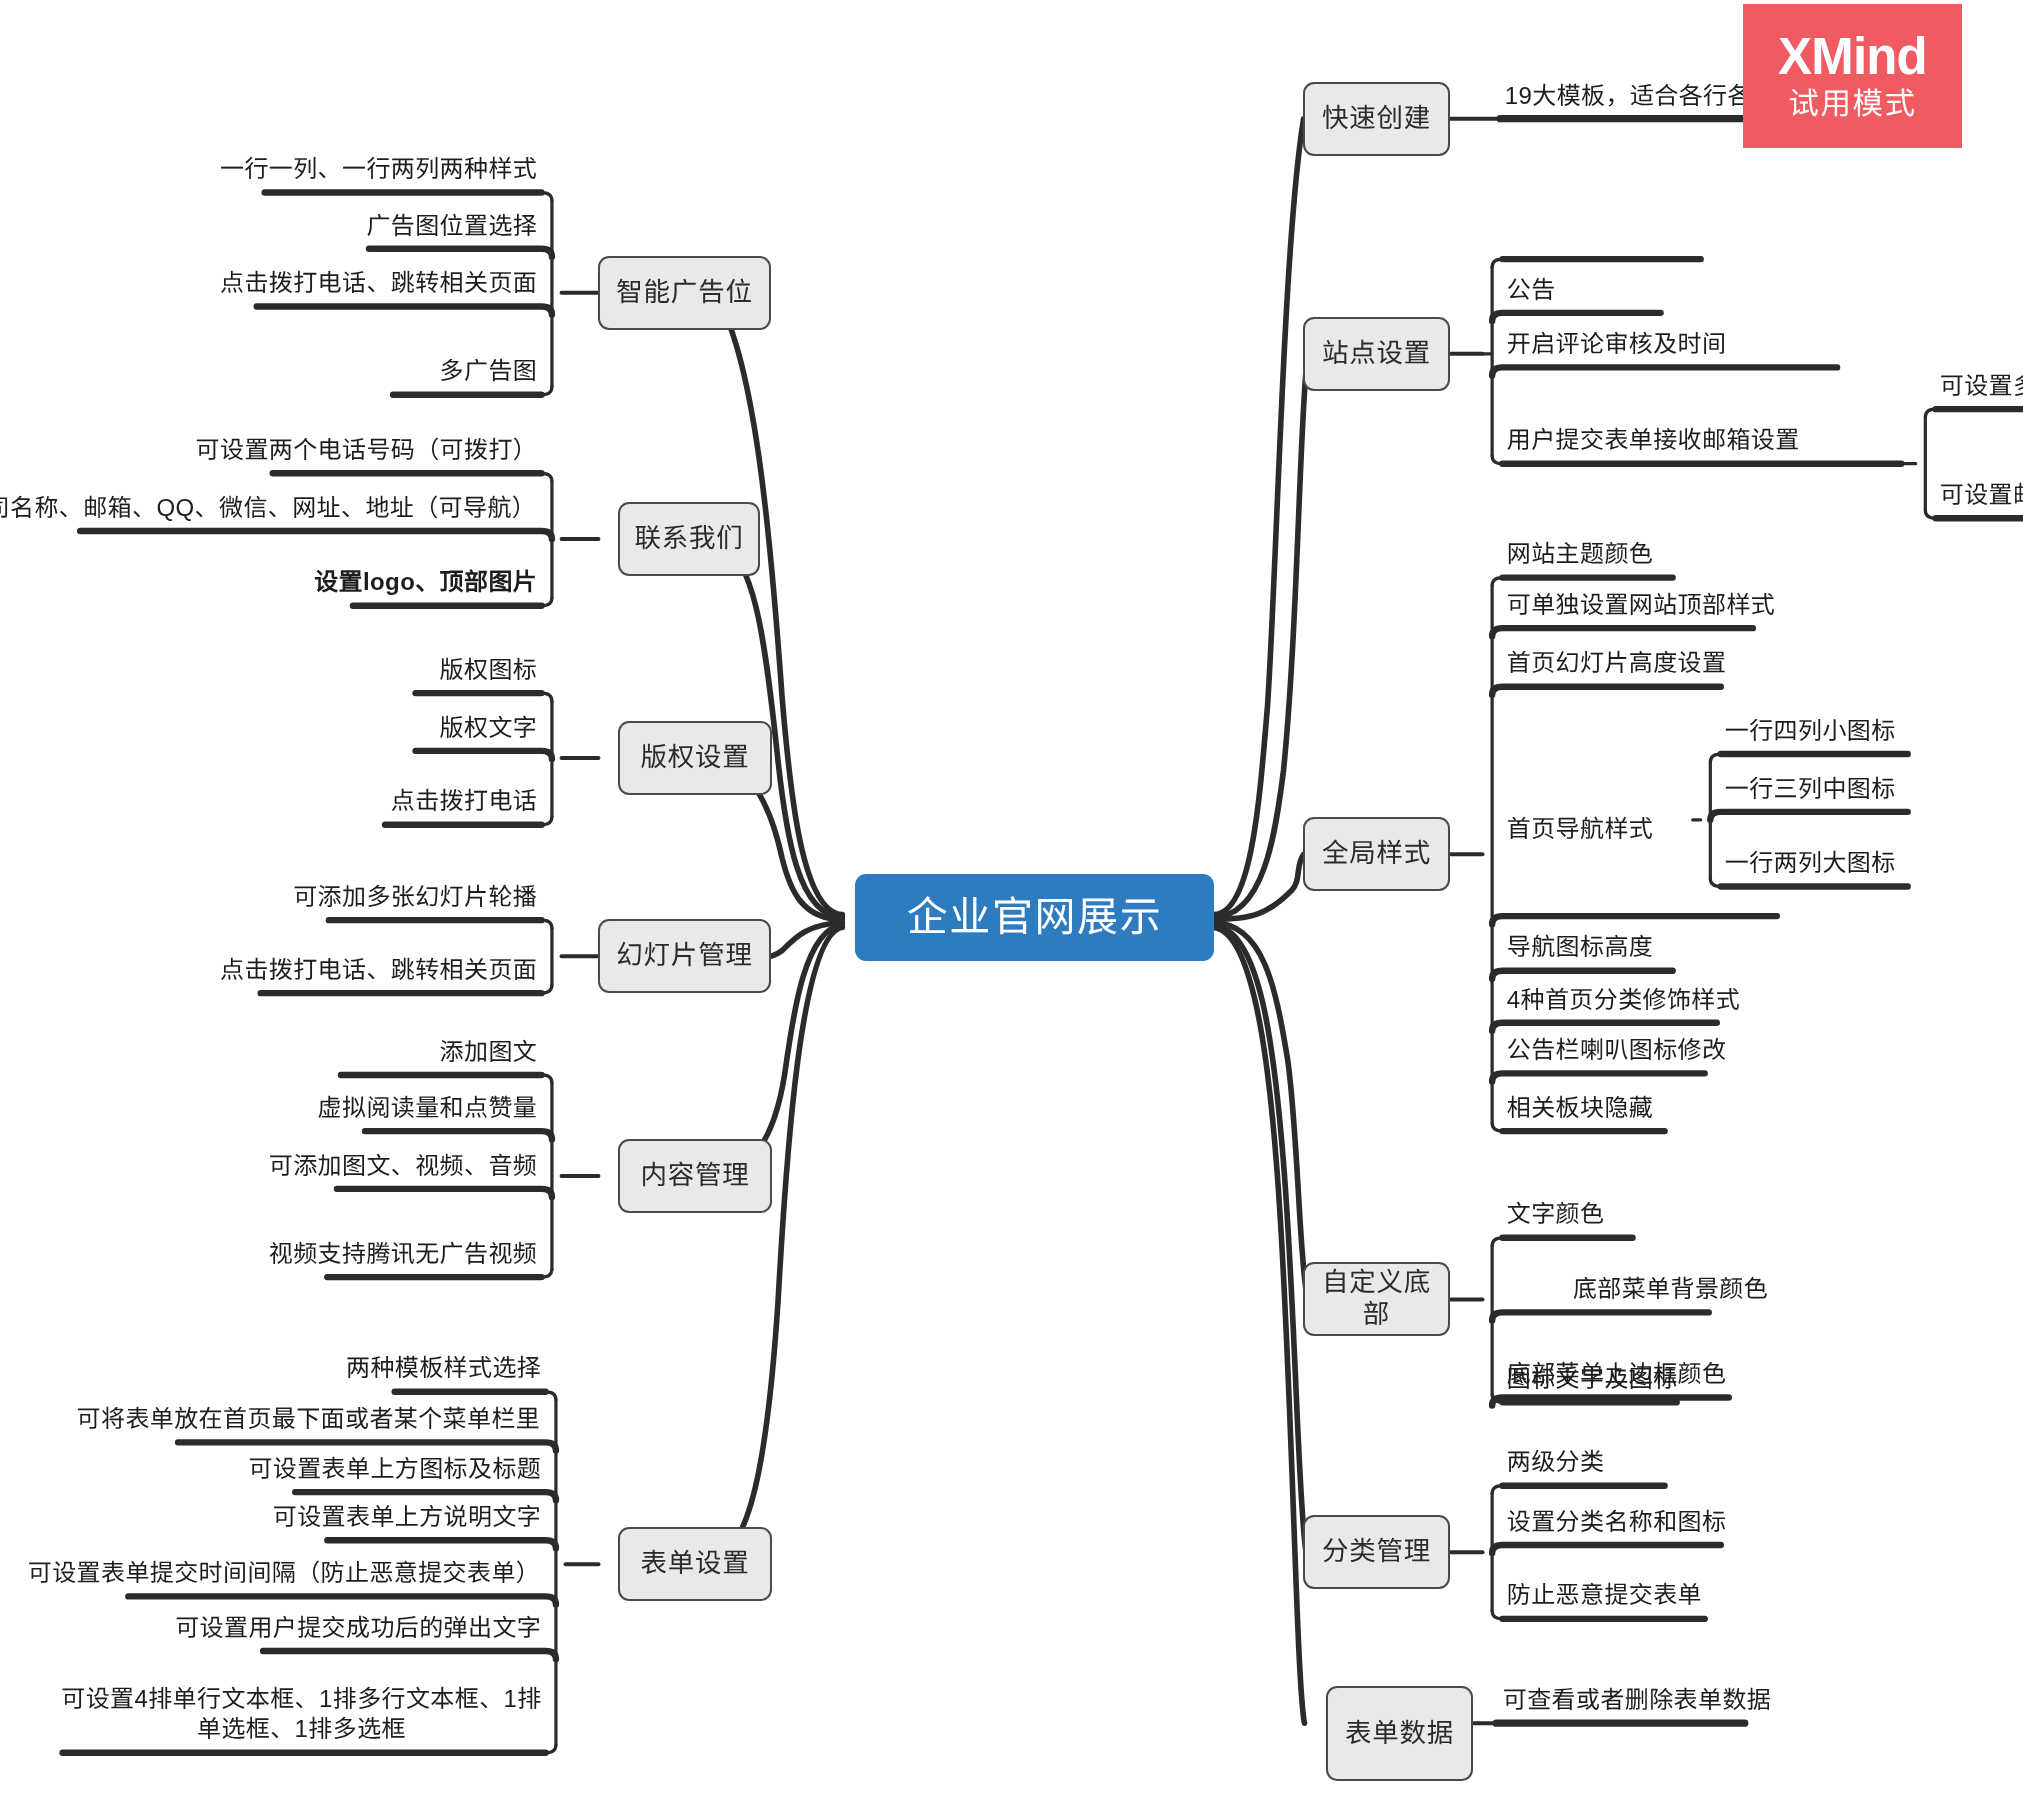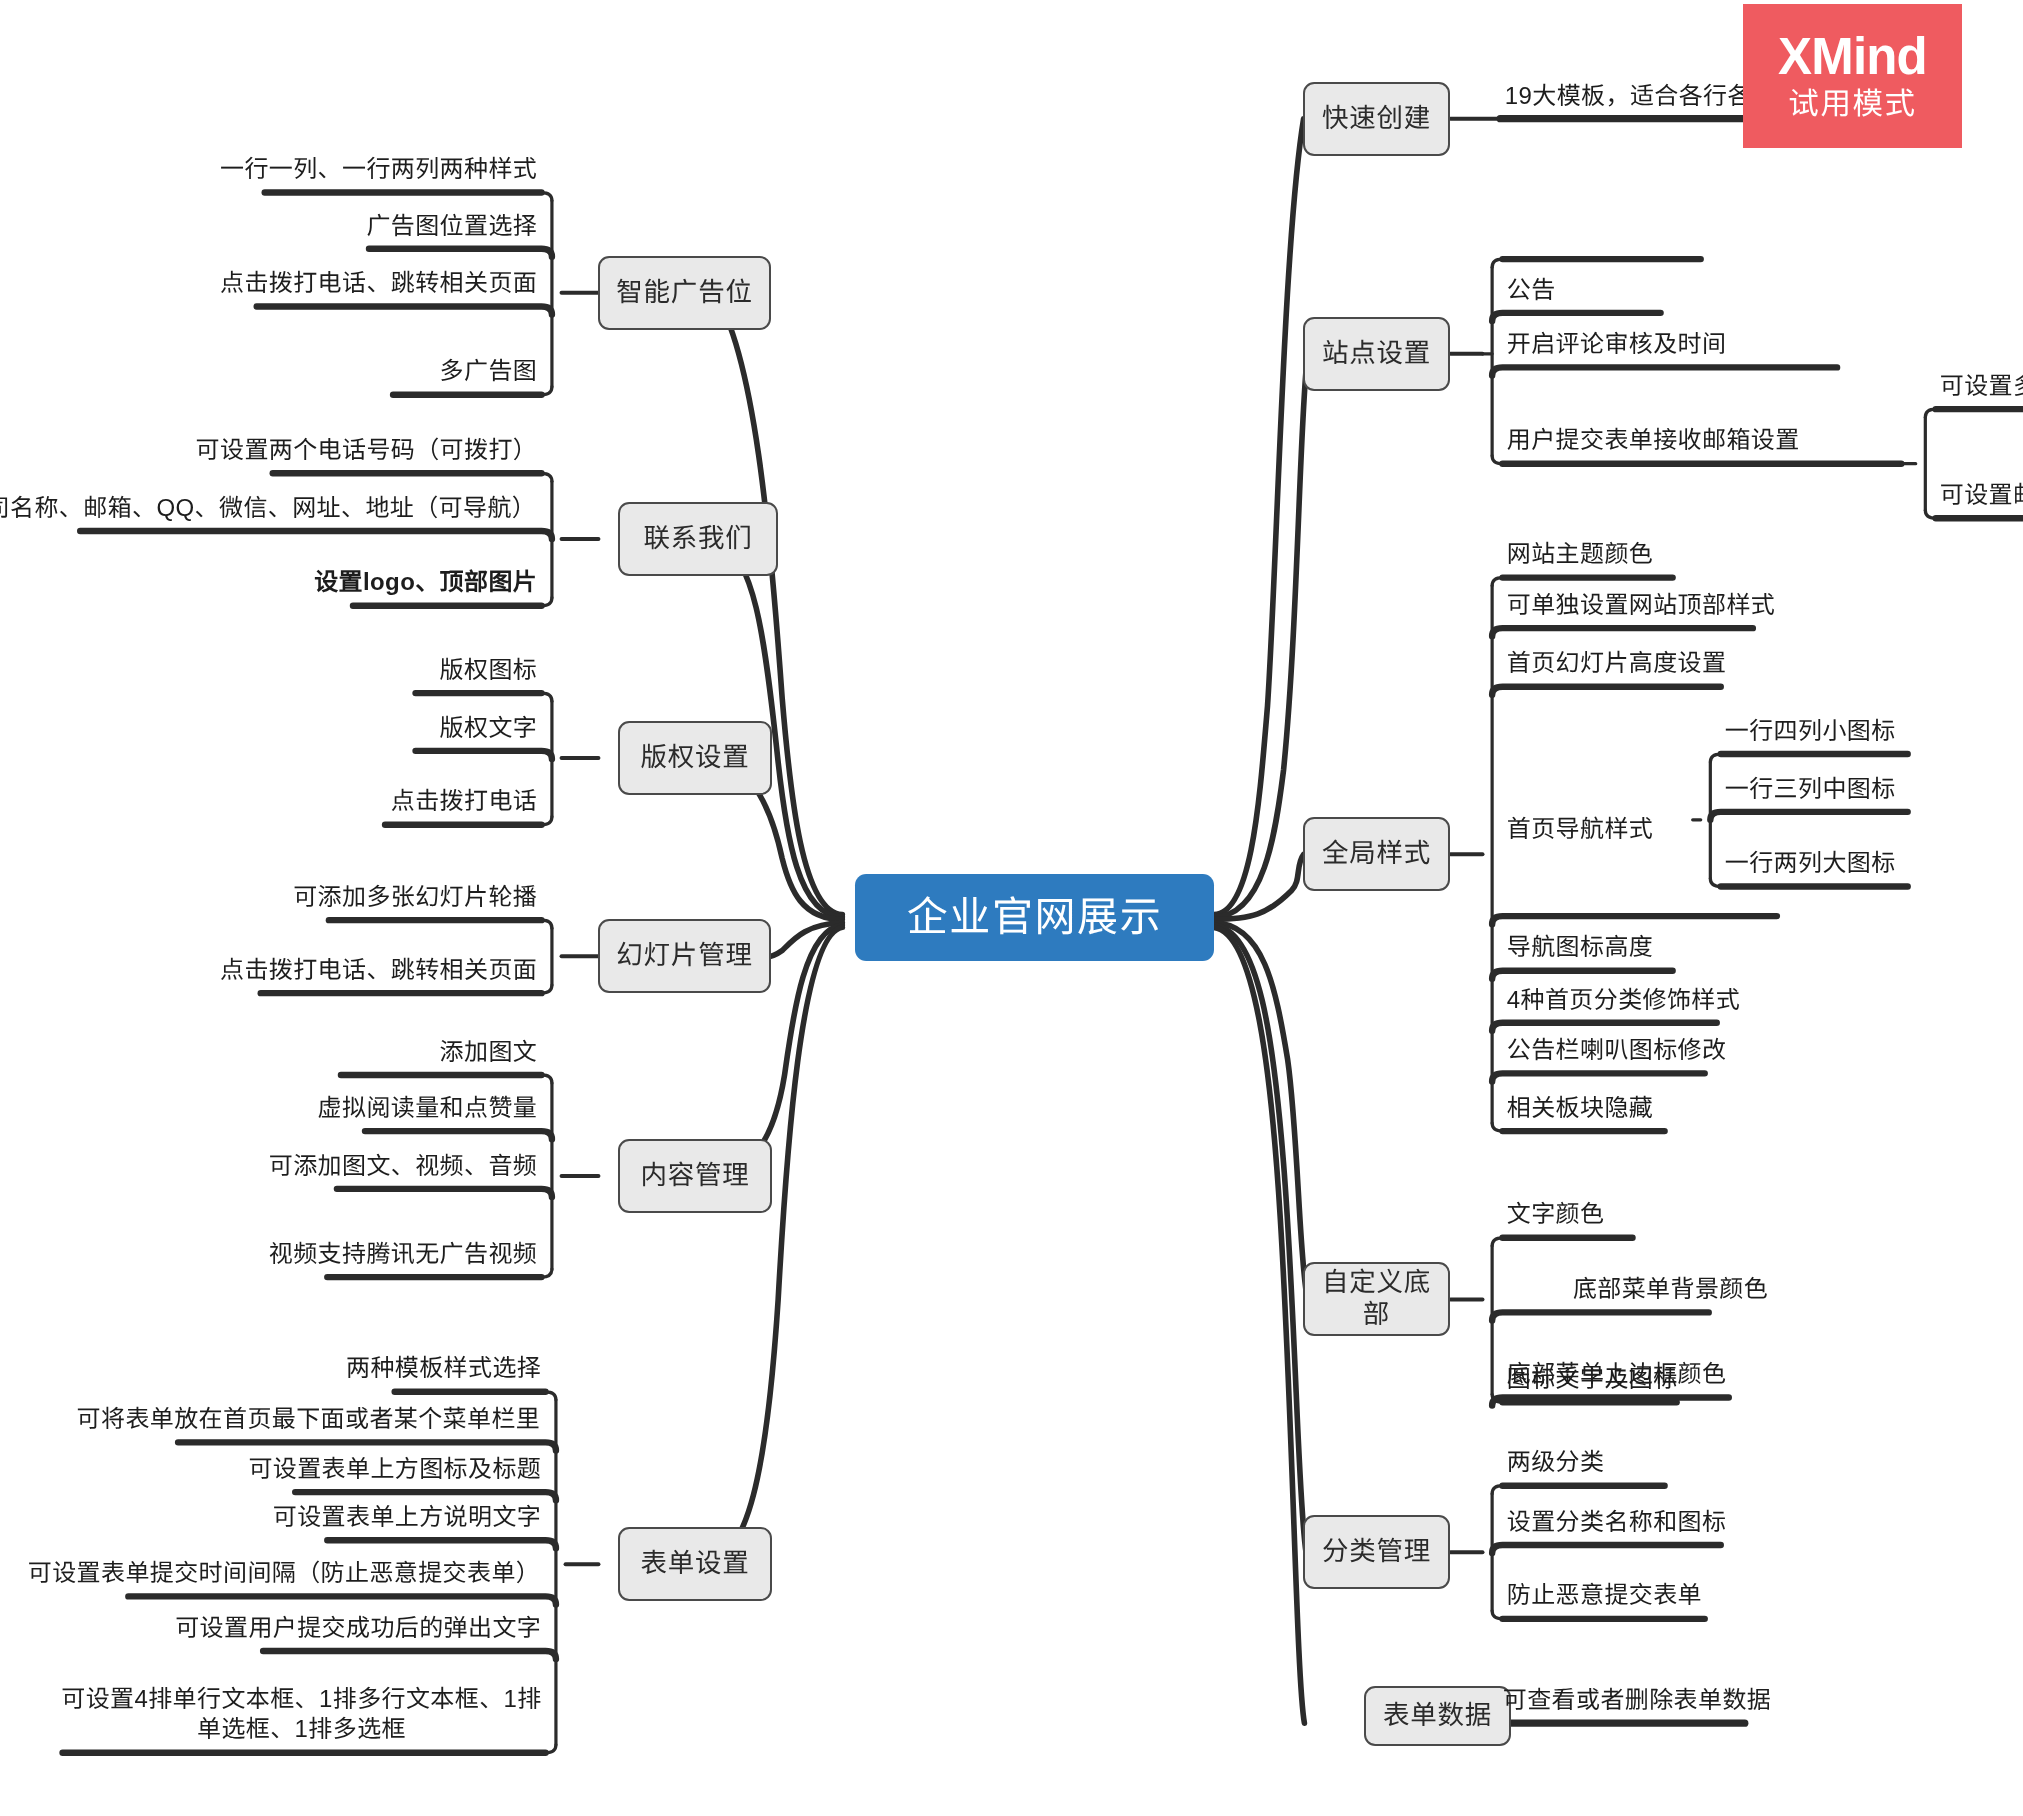--- a/index.html
+++ b/index.html
@@ -202,21 +202,21 @@
   </div>
 
   <div class="node branch" style="left:1303px;top:1262px;width:147px;height:74px;justify-content:center;">
     <span>自定义底部</span>
   </div>
 
   <div class="node branch" style="left:1303px;top:1515px;width:147px;height:74px;">
     <span>分类管理</span>
   </div>
 
-  <div class="node branch" style="left:1364px;top:1686px;width:147px;height:60px;">
+  <div class="node branch" style="left:1326px;top:1686px;width:147px;height:95px;">
     <span>表单数据</span>
   </div>
 
   <div class="node leaf l-align" style="left:1500px;top:71px;width:481px;height:48px;">
     <span>19大模板，适合各行各业，快速创建</span>
   </div>
 
   <div class="node leaf l-align" style="left:1502px;top:265px;width:337px;height:48px;">
     <span>公告</span>
   </div>
@@ -291,21 +291,21 @@
     <span>防止恶意提交表单</span>
   </div>
 
   <div class="node leaf l-align" style="left:1498px;top:1675px;width:369px;height:48px;">
     <span>可查看或者删除表单数据</span>
   </div>
 
   <div class="node branch" style="left:598px;top:256px;width:173px;height:74px;">
     <span>智能广告位</span>
   </div>
-  <div class="node branch" style="left:618px;top:502px;width:160px;height:74px;">
+  <div class="node branch" style="left:618px;top:502px;width:142px;height:74px;">
     <span>联系我们</span>
   </div>
   <div class="node branch" style="left:618px;top:721px;width:154px;height:74px;">
     <span>版权设置</span>
   </div>
   <div class="node branch" style="left:598px;top:919px;width:173px;height:74px;">
     <span>幻灯片管理</span>
   </div>
   <div class="node branch" style="left:618px;top:1139px;width:154px;height:74px;">
     <span>内容管理</span>

